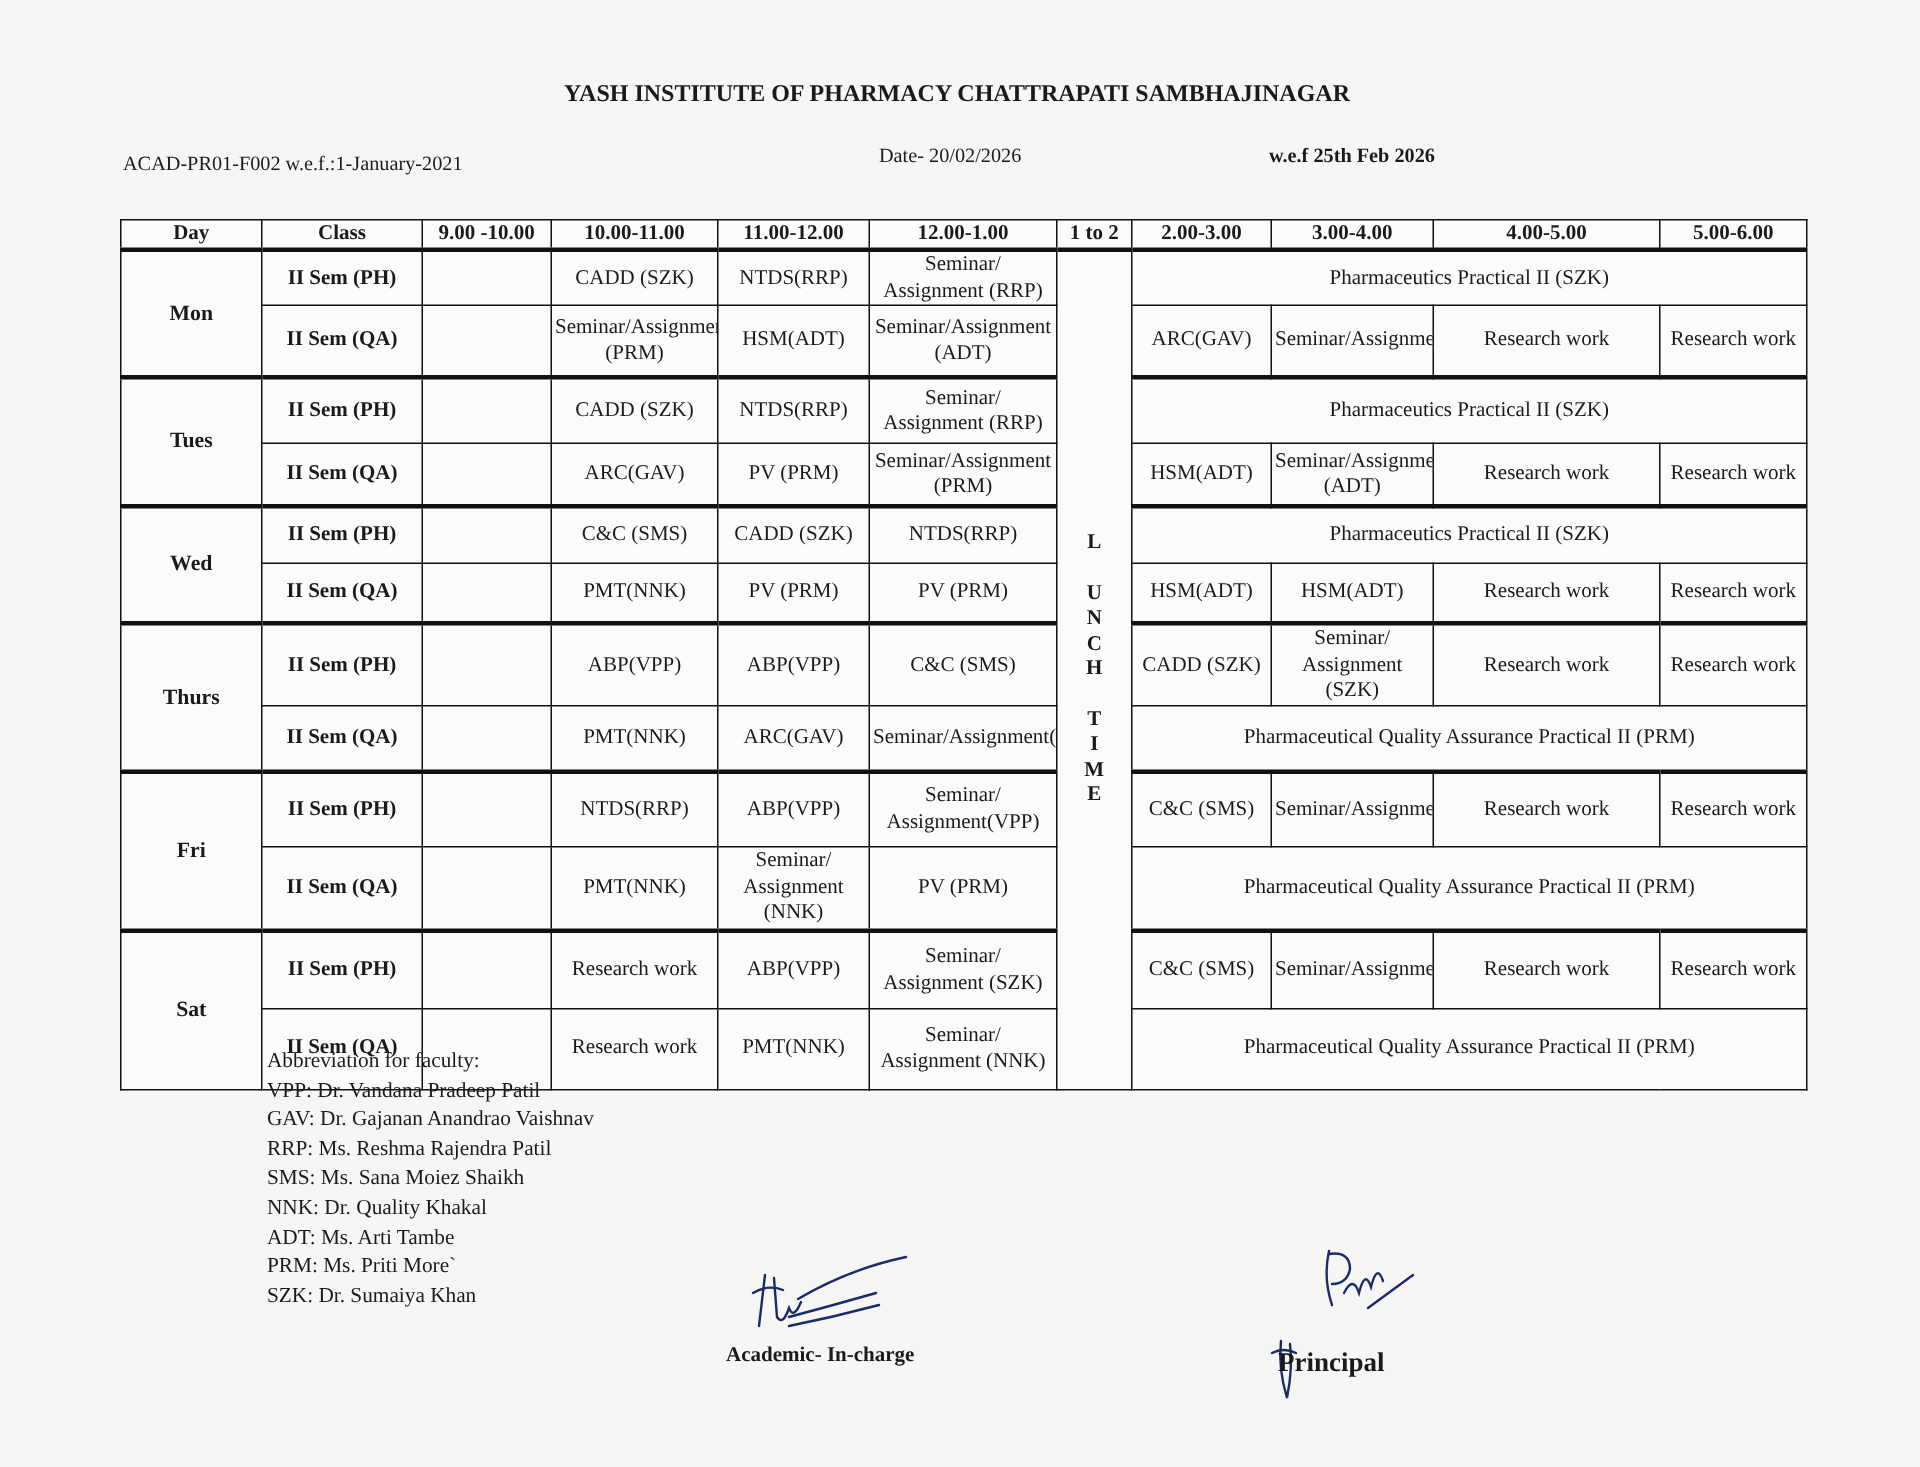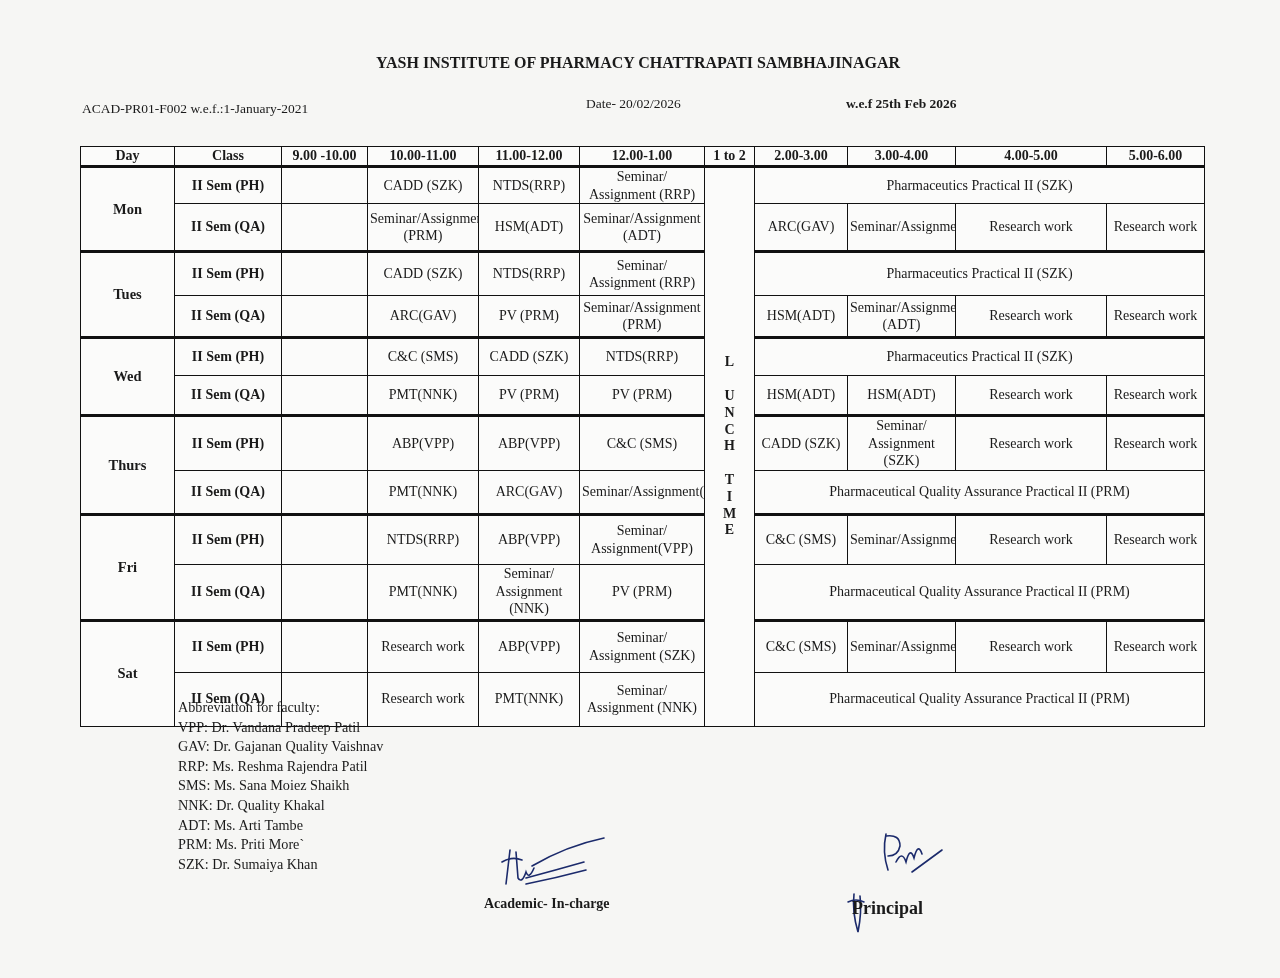--- a/index.html
+++ b/index.html
@@ -216,21 +216,21 @@
         <td>PMT(NNK)</td>
         <td>Seminar/ Assignment (NNK)</td>
         <td class="prac" colspan="4">Pharmaceutical Quality Assurance Practical II (PRM)</td>
       </tr>
     </tbody>
   </table>
 
   <div class="abbr">
     <div>Abbreviation for faculty:</div>
     <div>VPP: Dr. Vandana Pradeep Patil</div>
-    <div>GAV: Dr. Gajanan Quality Vaishnav</div>
+    <div>GAV: Dr. Gajanan Anandrao Vaishnav</div>
     <div>RRP: Ms. Reshma Rajendra Patil</div>
     <div>SMS: Ms. Sana Moiez Shaikh</div>
     <div>NNK: Dr. Quality Khakal</div>
     <div>ADT: Ms. Arti Tambe</div>
     <div>PRM: Ms. Priti More`</div>
     <div>SZK: Dr. Sumaiya Khan</div>
   </div>
 
   <svg class="sigsvg" style="left:496px; top:832px;" width="120" height="64" viewBox="0 0 120 64">
     <g fill="none" stroke="#1b2a6b" stroke-width="1.6" stroke-linecap="round">

